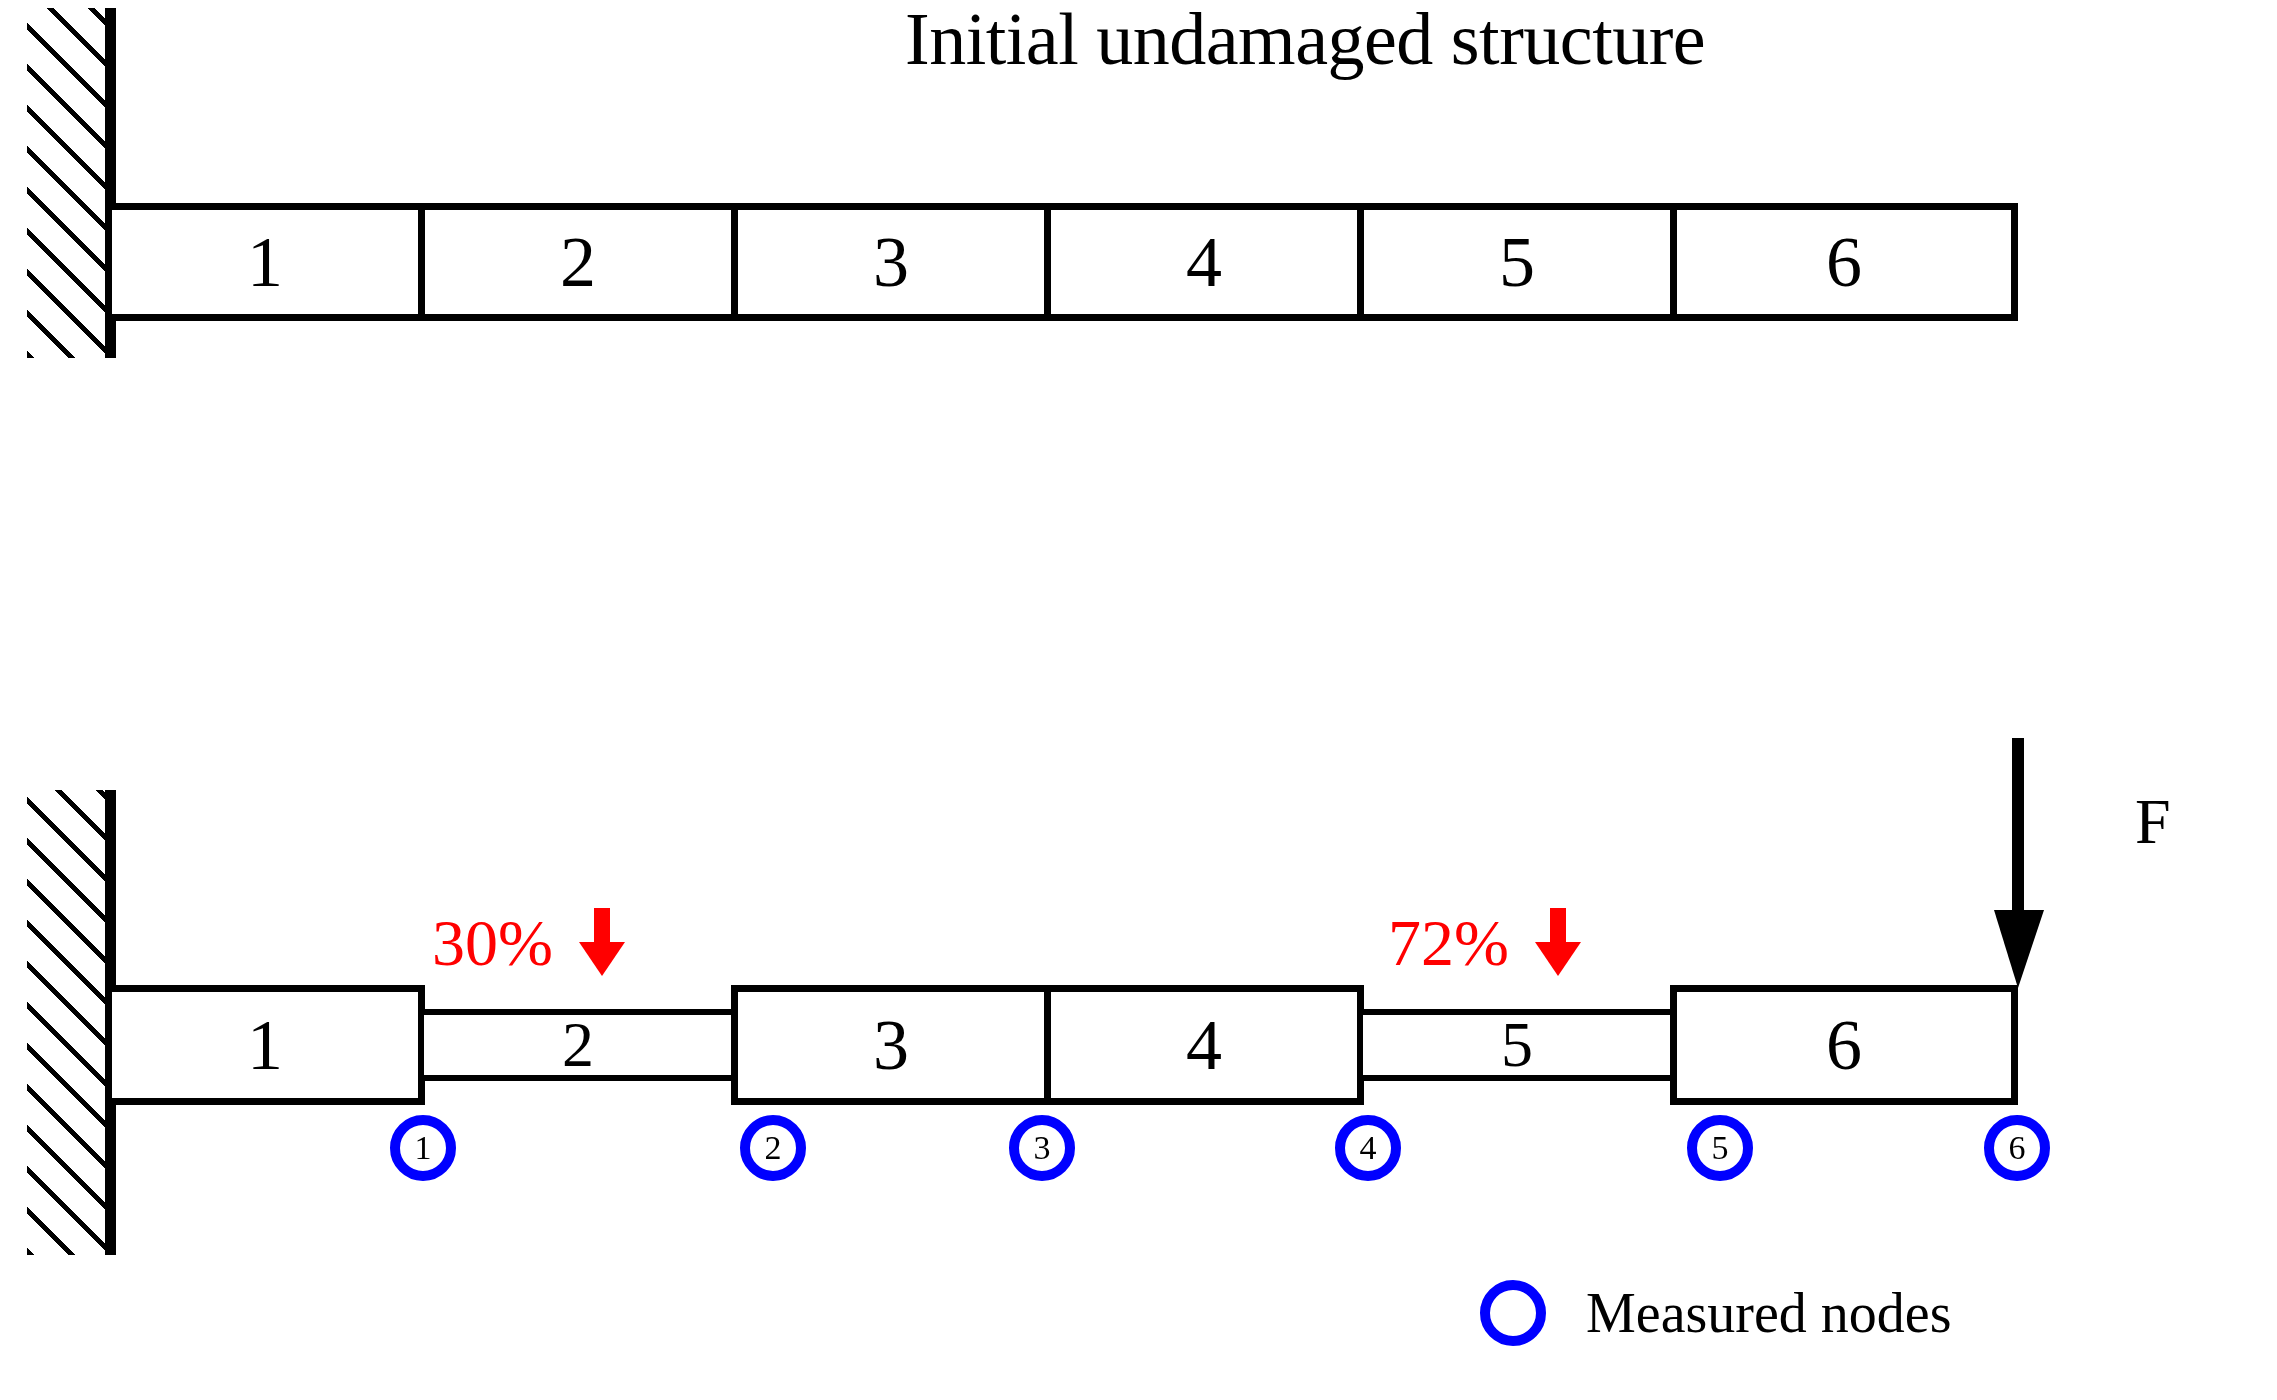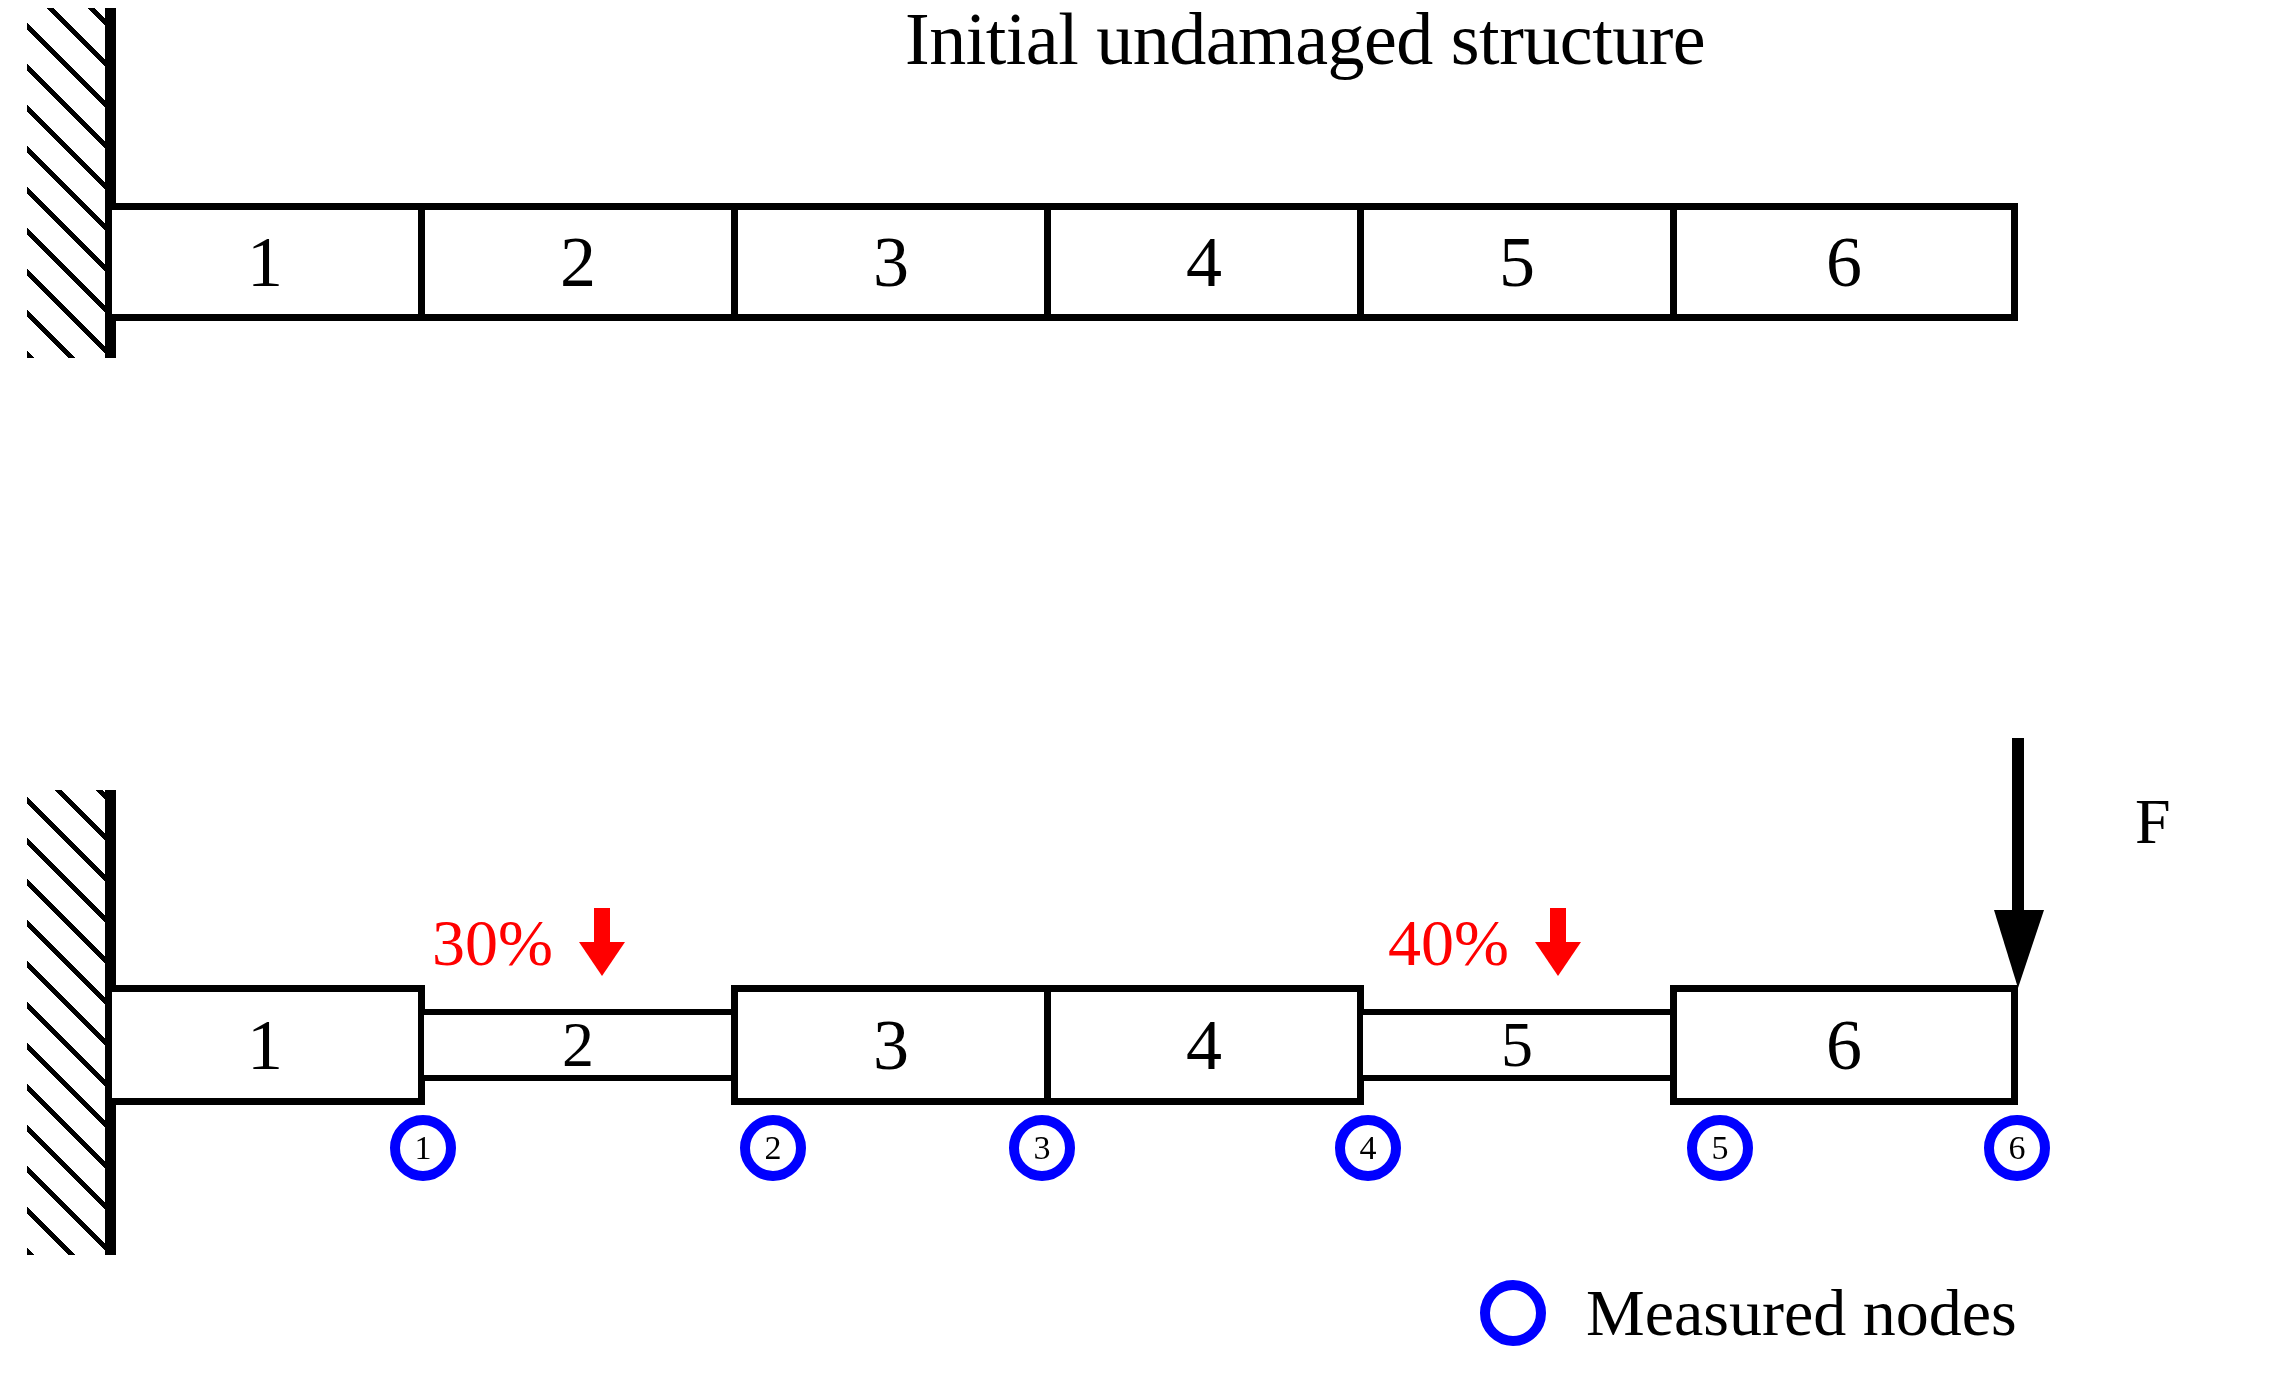--- a/index.html
+++ b/index.html
@@ -77,21 +77,21 @@
   }
 
   
   #legend{position:absolute; left:1480px; top:1280px;
           display:flex; align-items:center; gap:40px;}
   #legend .legend-marker{
     width:66px;height:66px;border-radius:50%;
     border:10px solid #0000ff;box-sizing:border-box;background:#fff;
   }
   #legend .legend-text{
-    font-size:66px;line-height:1;white-space:nowrap;
+    font-size:56px;line-height:1;white-space:nowrap;
     font-family:"Liberation Serif","DejaVu Serif",serif;
   }
 </style>
 </head>
 <body>
 
 <div class="stage">
 
   <div id="diagram-title">Initial undamaged structure</div>
 
@@ -150,21 +150,21 @@
 
   <div class="damage-note" style="left:432px;top:908px;">
     <span>30%</span>
     <svg class="red-arrow" width="54" height="70" viewBox="0 0 54 70">
       <rect x="19" y="0" width="16" height="38" fill="#ff0000"></rect>
       <polygon points="4,34 50,34 27,68" fill="#ff0000"></polygon>
     </svg>
   </div>
 
   <div class="damage-note" style="left:1388px;top:908px;">
-    <span>40%</span>
+    <span>72%</span>
     <svg class="red-arrow" width="54" height="70" viewBox="0 0 54 70">
       <rect x="19" y="0" width="16" height="38" fill="#ff0000"></rect>
       <polygon points="4,34 50,34 27,68" fill="#ff0000"></polygon>
     </svg>
   </div>
 
   <svg class="force-arrow" style="left:1980px;top:738px;" width="80" height="255" viewBox="0 0 80 255">
     <rect x="32" y="0" width="12" height="190" fill="#000000"></rect>
     <polygon points="14,172 64,172 38,250" fill="#000000"></polygon>
   </svg>

